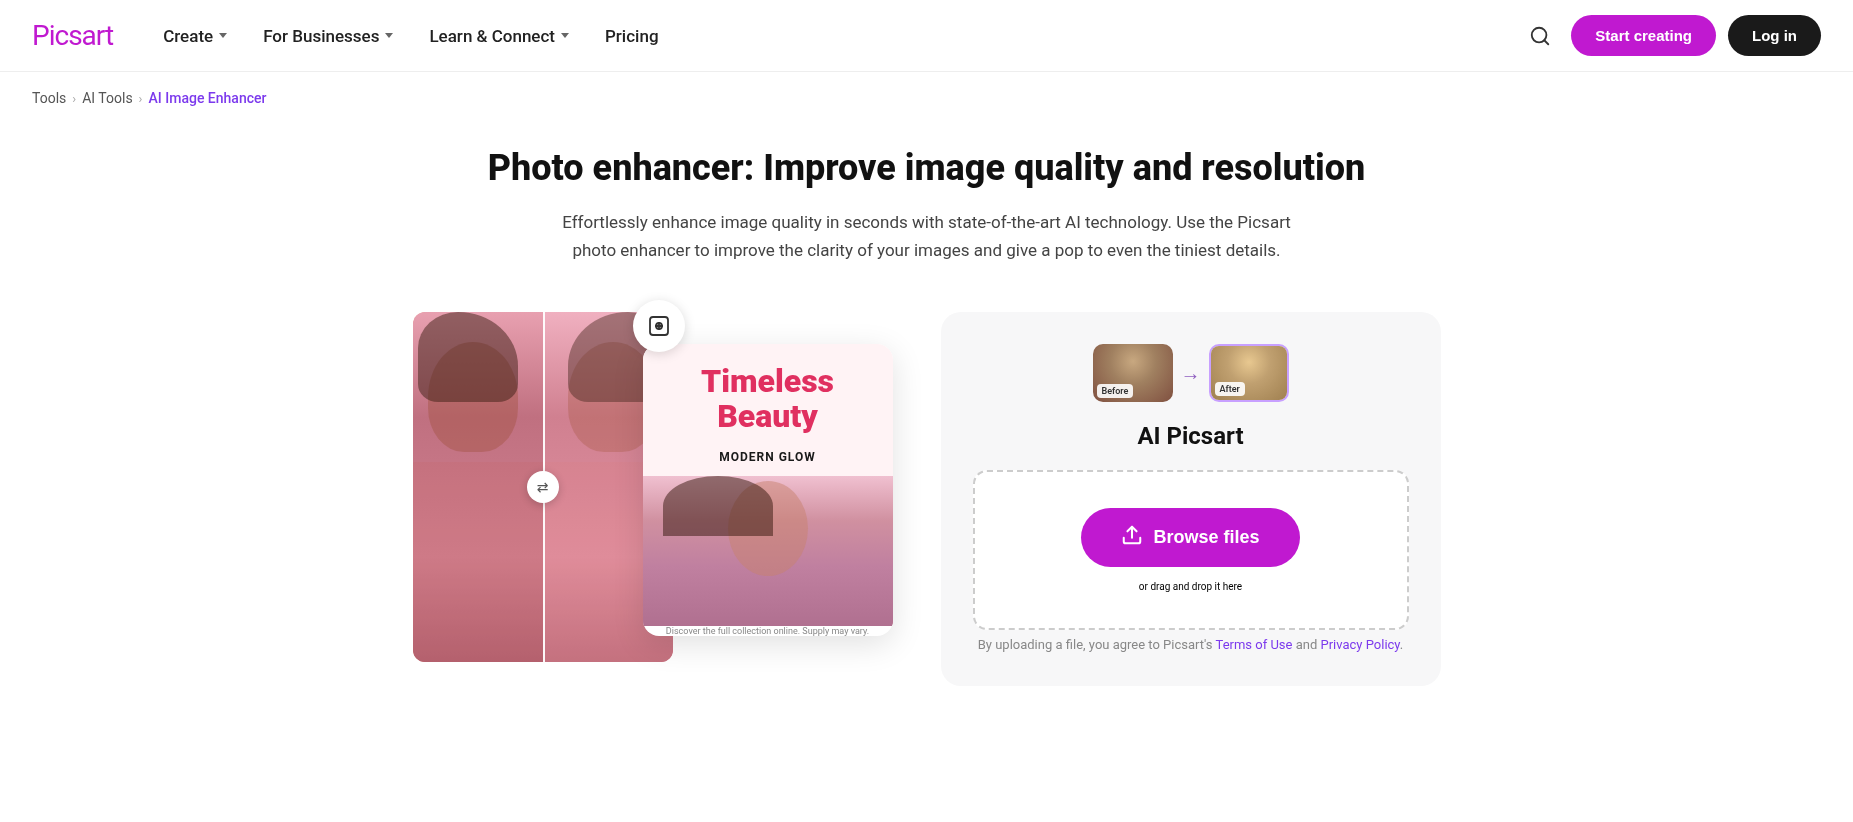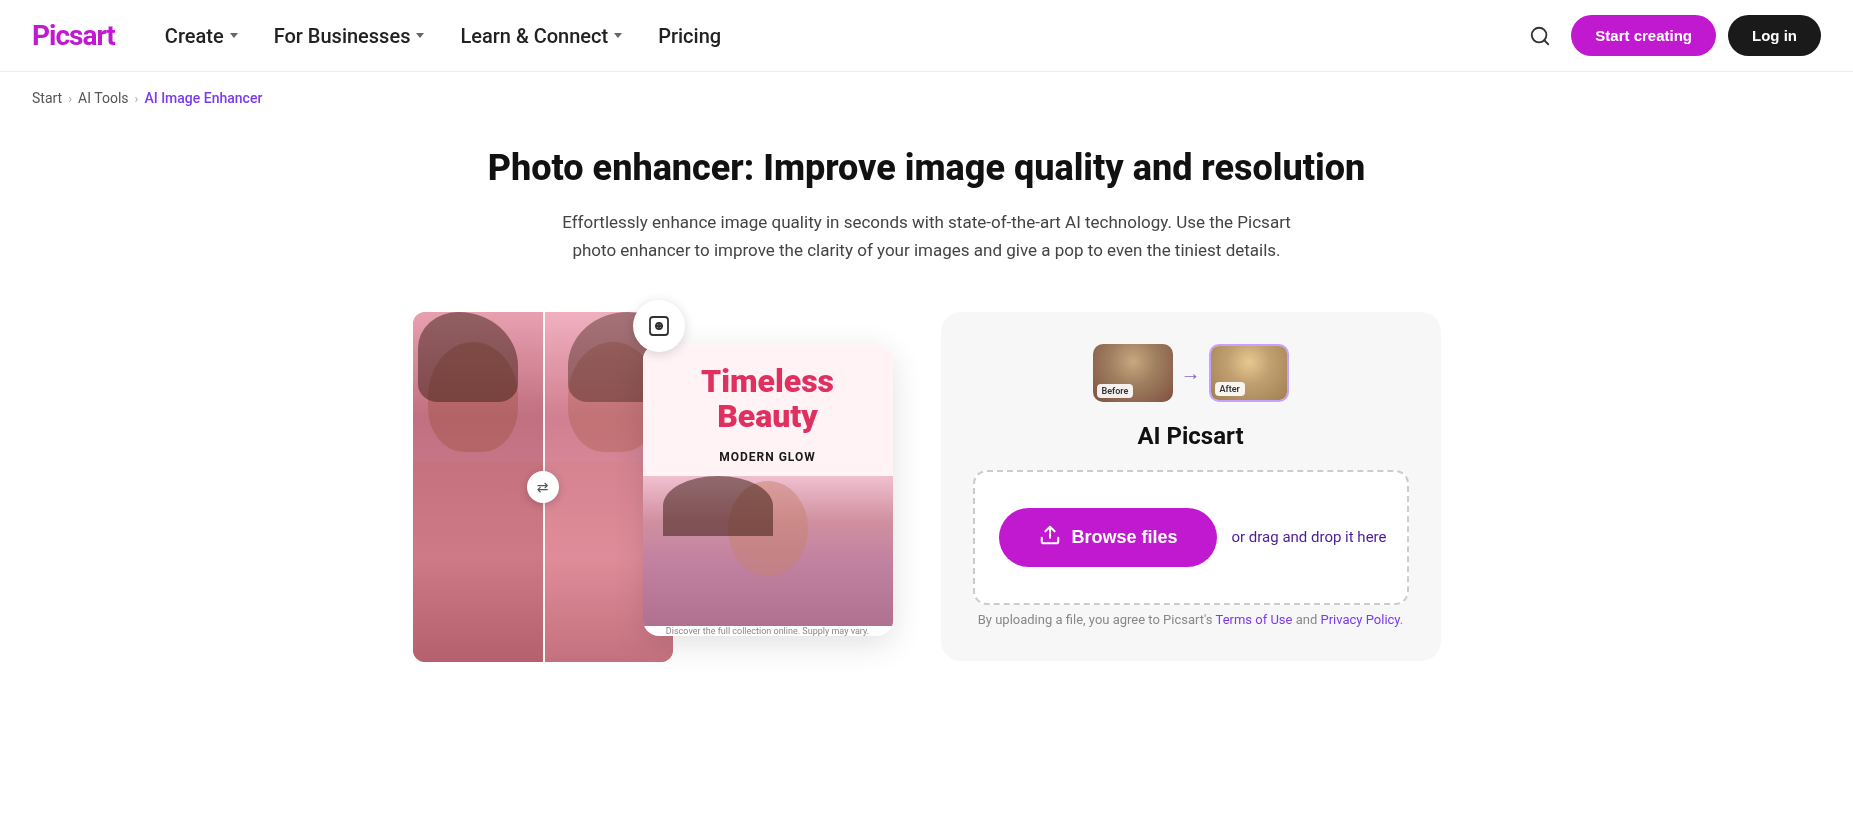--- a/index.html
+++ b/index.html
@@ -12,38 +12,38 @@
       padding: 0 32px;
       height: 72px;
       border-bottom: 1px solid #eee;
       background: #fff;
       position: sticky;
       top: 0;
       z-index: 100;
     }
     .logo {
       font-size: 28px;
-      font-weight: 700;
+      font-weight: 400;
       color: #c019d0;
       text-decoration: none;
       margin-right: 36px;
       letter-spacing: -1px;
     }
     .nav-links {
       display: flex;
       align-items: center;
       gap: 8px;
       flex: 1;
     }
     .nav-item {
       display: flex;
       align-items: center;
       gap: 4px;
       padding: 8px 14px;
-      font-size: 20px;
+      font-size: 17px;
       font-weight: 500;
       color: #222;
       cursor: pointer;
       border-radius: 8px;
       white-space: nowrap;
     }
     .chevron {
       display: inline-block;
       width: 0; height: 0;
       border-left: 4px solid transparent;
@@ -309,45 +309,45 @@
       color: #111;
       margin-bottom: 20px;
     }
     
     .drop-zone {
       width: 100%;
       border: 2px dashed #ccc;
       border-radius: 14px;
       padding: 36px 20px;
       display: flex;
+      flex-direction: column;
       align-items: center;
       gap: 14px;
       background: #fff;
-      justify-content: flex-end;
     }
     .btn-browse {
       display: flex;
       align-items: center;
       gap: 10px;
       background: #c019d0;
       color: #fff;
       border: none;
       border-radius: 50px;
       padding: 16px 40px;
       font-size: 18px;
       font-weight: 600;
       cursor: pointer;
     }
     .upload-icon {
       display: inline-block;
       font-size: 20px;
     }
     .drag-text {
-      font-size: 15px;
-      color: #4c1d95;
+      font-size: 10px;
+      color: #000000;
     }
     .tos-text {
       margin-top: 5px;
       font-size: 13px;
       color: #888;
       text-align: center;
       line-height: 1.5;
     }
     .tos-text a { color: #7c3aed; text-decoration: none; }
   </style>
@@ -381,21 +381,21 @@
         <circle cx="11" cy="11" r="8"></circle>
         <line x1="21" y1="21" x2="16.65" y2="16.65"></line>
       </svg>
     </button>
     <button class="btn-start">Start creating</button>
     <button class="btn-login">Log in</button>
   </div>
 </nav>
 
 <div class="breadcrumb">
-  <a href="#">Start</a>
+  <a href="#">Tools</a>
   <span class="breadcrumb-sep">›</span>
   <a href="#">AI Tools</a>
   <span class="breadcrumb-sep">›</span>
   <span class="breadcrumb-current">AI Image Enhancer</span>
 </div>
 
 <section class="hero">
   <h1>Photo enhancer: Improve image quality and resolution</h1>
   <p>Effortlessly enhance image quality in seconds with state-of-the-art AI technology. Use the Picsart photo enhancer to improve the clarity of your images and give a pop to even the tiniest details.</p>
 </section>

